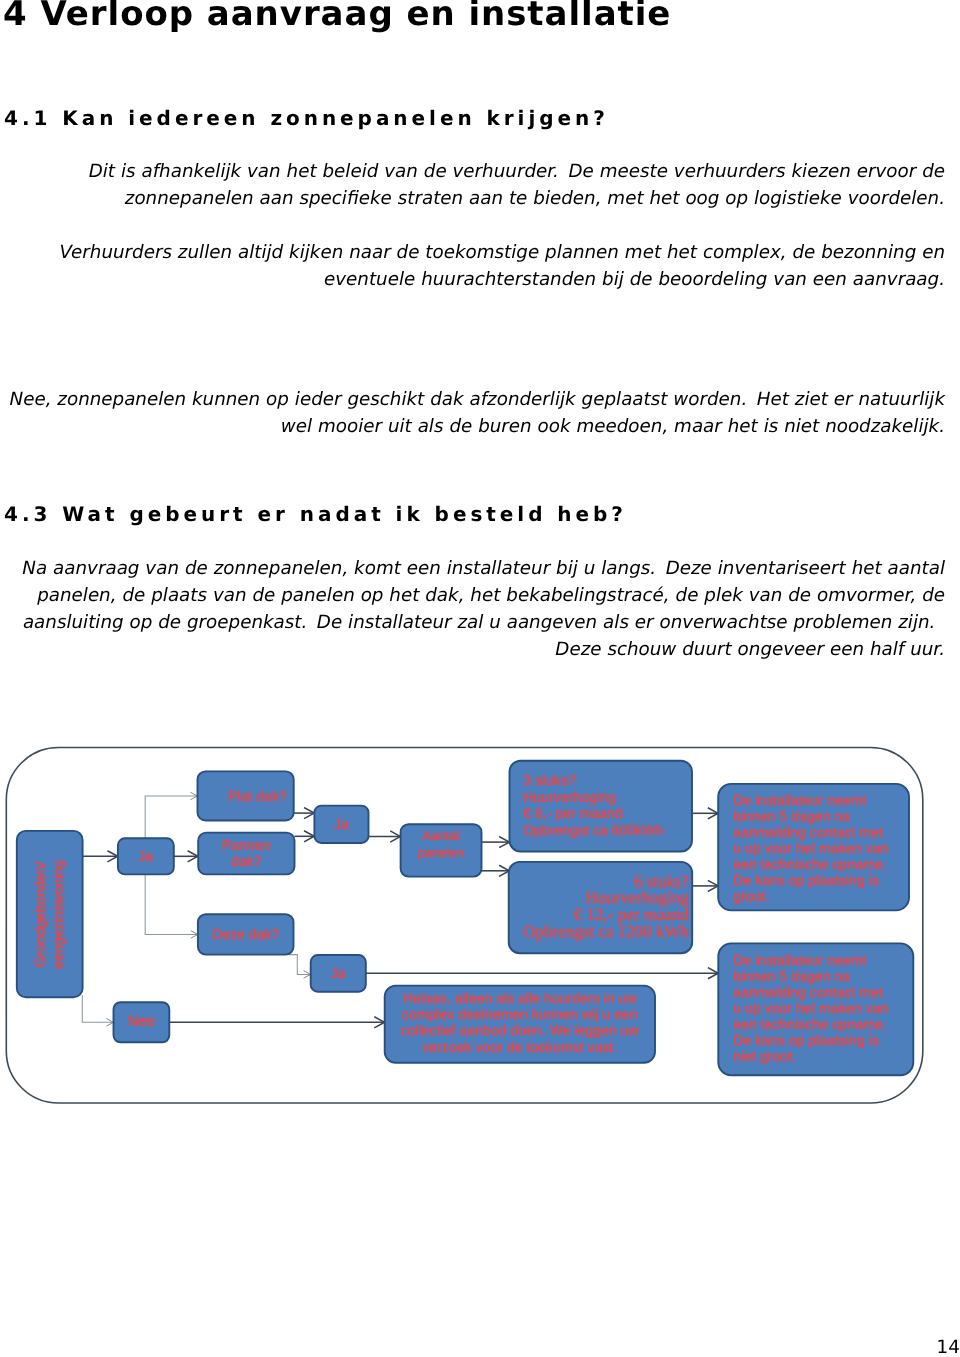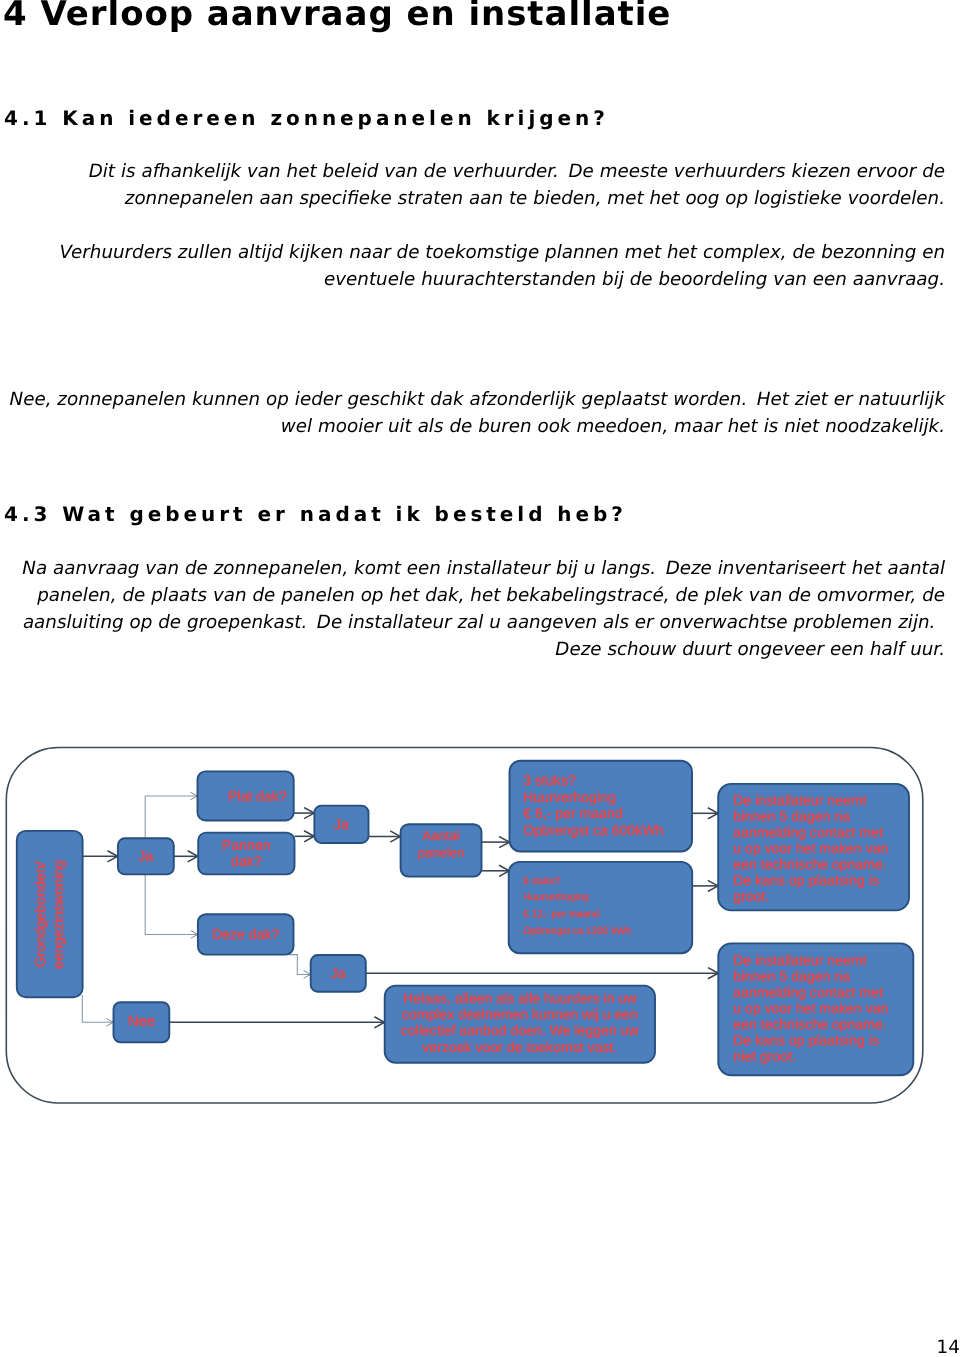--- a/index.html
+++ b/index.html
@@ -90,21 +90,21 @@
 <div class="fc-label ctr" style="left:310.7px;top:955.0px;width:55.1px;height:36.7px;font-size:14.10px;line-height:16.30px;">
         <span>Ja</span>
       </div>
 <div class="fc-label ctr" style="left:113.5px;top:1002.2px;width:55.8px;height:40.1px;font-size:15px;line-height:16.30px;">
         <span>Nee</span>
       </div>
 <div class="fc-label ctr" style="left:400.6px;top:824.2px;width:80.9px;height:41px;font-size:13px;line-height:16.30px;">
         <span>Aantal<br>panelen</span>
       </div>
 <div class="fc-label" style="left:523.3px;top:772.0px;font-size:14.10px;line-height:16.70px;text-align:left;">3 stuks?<br>Huurverhoging<br>€ 6,- per maand<br>Opbrengst ca 600kWh</div>
-<div class="fc-label" style="left:523.3px;top:873.5px;font-size:10px;line-height:16.70px;text-align:left;">6 stuks?<br>Huurverhoging<br>€ 12,- per maand<br>Opbrengst ca 1200 kWh</div>
+<div class="fc-label" style="left:523.3px;top:873.5px;font-size:17px;line-height:16.70px;text-align:right;font-family:Liberation Serif, serif;">6 stuks?<br>Huurverhoging<br>€ 12,- per maand<br>Opbrengst ca 1200 kWh</div>
 <div class="fc-label" style="left:384.7px;top:989.5px;width:270.3px;font-size:14.10px;line-height:16.40px;text-align:center;">Helaas, alleen als alle huurders in uw<br>complex deelnemen kunnen wij u een<br>collectief aanbod doen. We leggen uw<br>verzoek voor de toekomst vast.</div>
 <div class="fc-label" style="left:733.3px;top:792.0px;font-size:14.10px;line-height:16.05px;text-align:left;">De installateur neemt<br>binnen 5 dagen na<br>aanmelding contact met<br>u op voor het maken van<br>een technische opname.<br>De kans op plaatsing is<br>groot.</div>
 <div class="fc-label" style="left:733.3px;top:951.5px;font-size:14.10px;line-height:16.05px;text-align:left;">De installateur neemt<br>binnen 5 dagen na<br>aanmelding contact met<br>u op voor het maken van<br>een technische opname.<br>De kans op plaatsing is<br>niet groot.</div>
 </div>
 <h1 class="doc-title">4 Verloop aanvraag en installatie</h1>
 <h2 class="sec-heading" style="top:107.0px">4.1 Kan iedereen zonnepanelen krijgen?</h2>
 <p class="para" style="top:158.0px;width:940px">Dit is afhankelijk van het beleid van de verhuurder.  De meeste verhuurders kiezen ervoor de zonnepanelen aan specifieke straten aan te bieden, met het oog op logistieke voordelen.</p>
 <p class="para" style="top:239.0px;width:940px">Verhuurders zullen altijd kijken naar de toekomstige plannen met het complex, de bezonning en eventuele huurachterstanden bij de beoordeling van een aanvraag.</p>
 <p class="para" style="top:385.5px;width:940px">Nee, zonnepanelen kunnen op ieder geschikt dak afzonderlijk geplaatst worden.  Het ziet er natuurlijk wel mooier uit als de buren ook meedoen, maar het is niet noodzakelijk.</p>
 <h2 class="sec-heading" style="top:503.0px">4.3 Wat gebeurt er nadat ik besteld heb?</h2>

